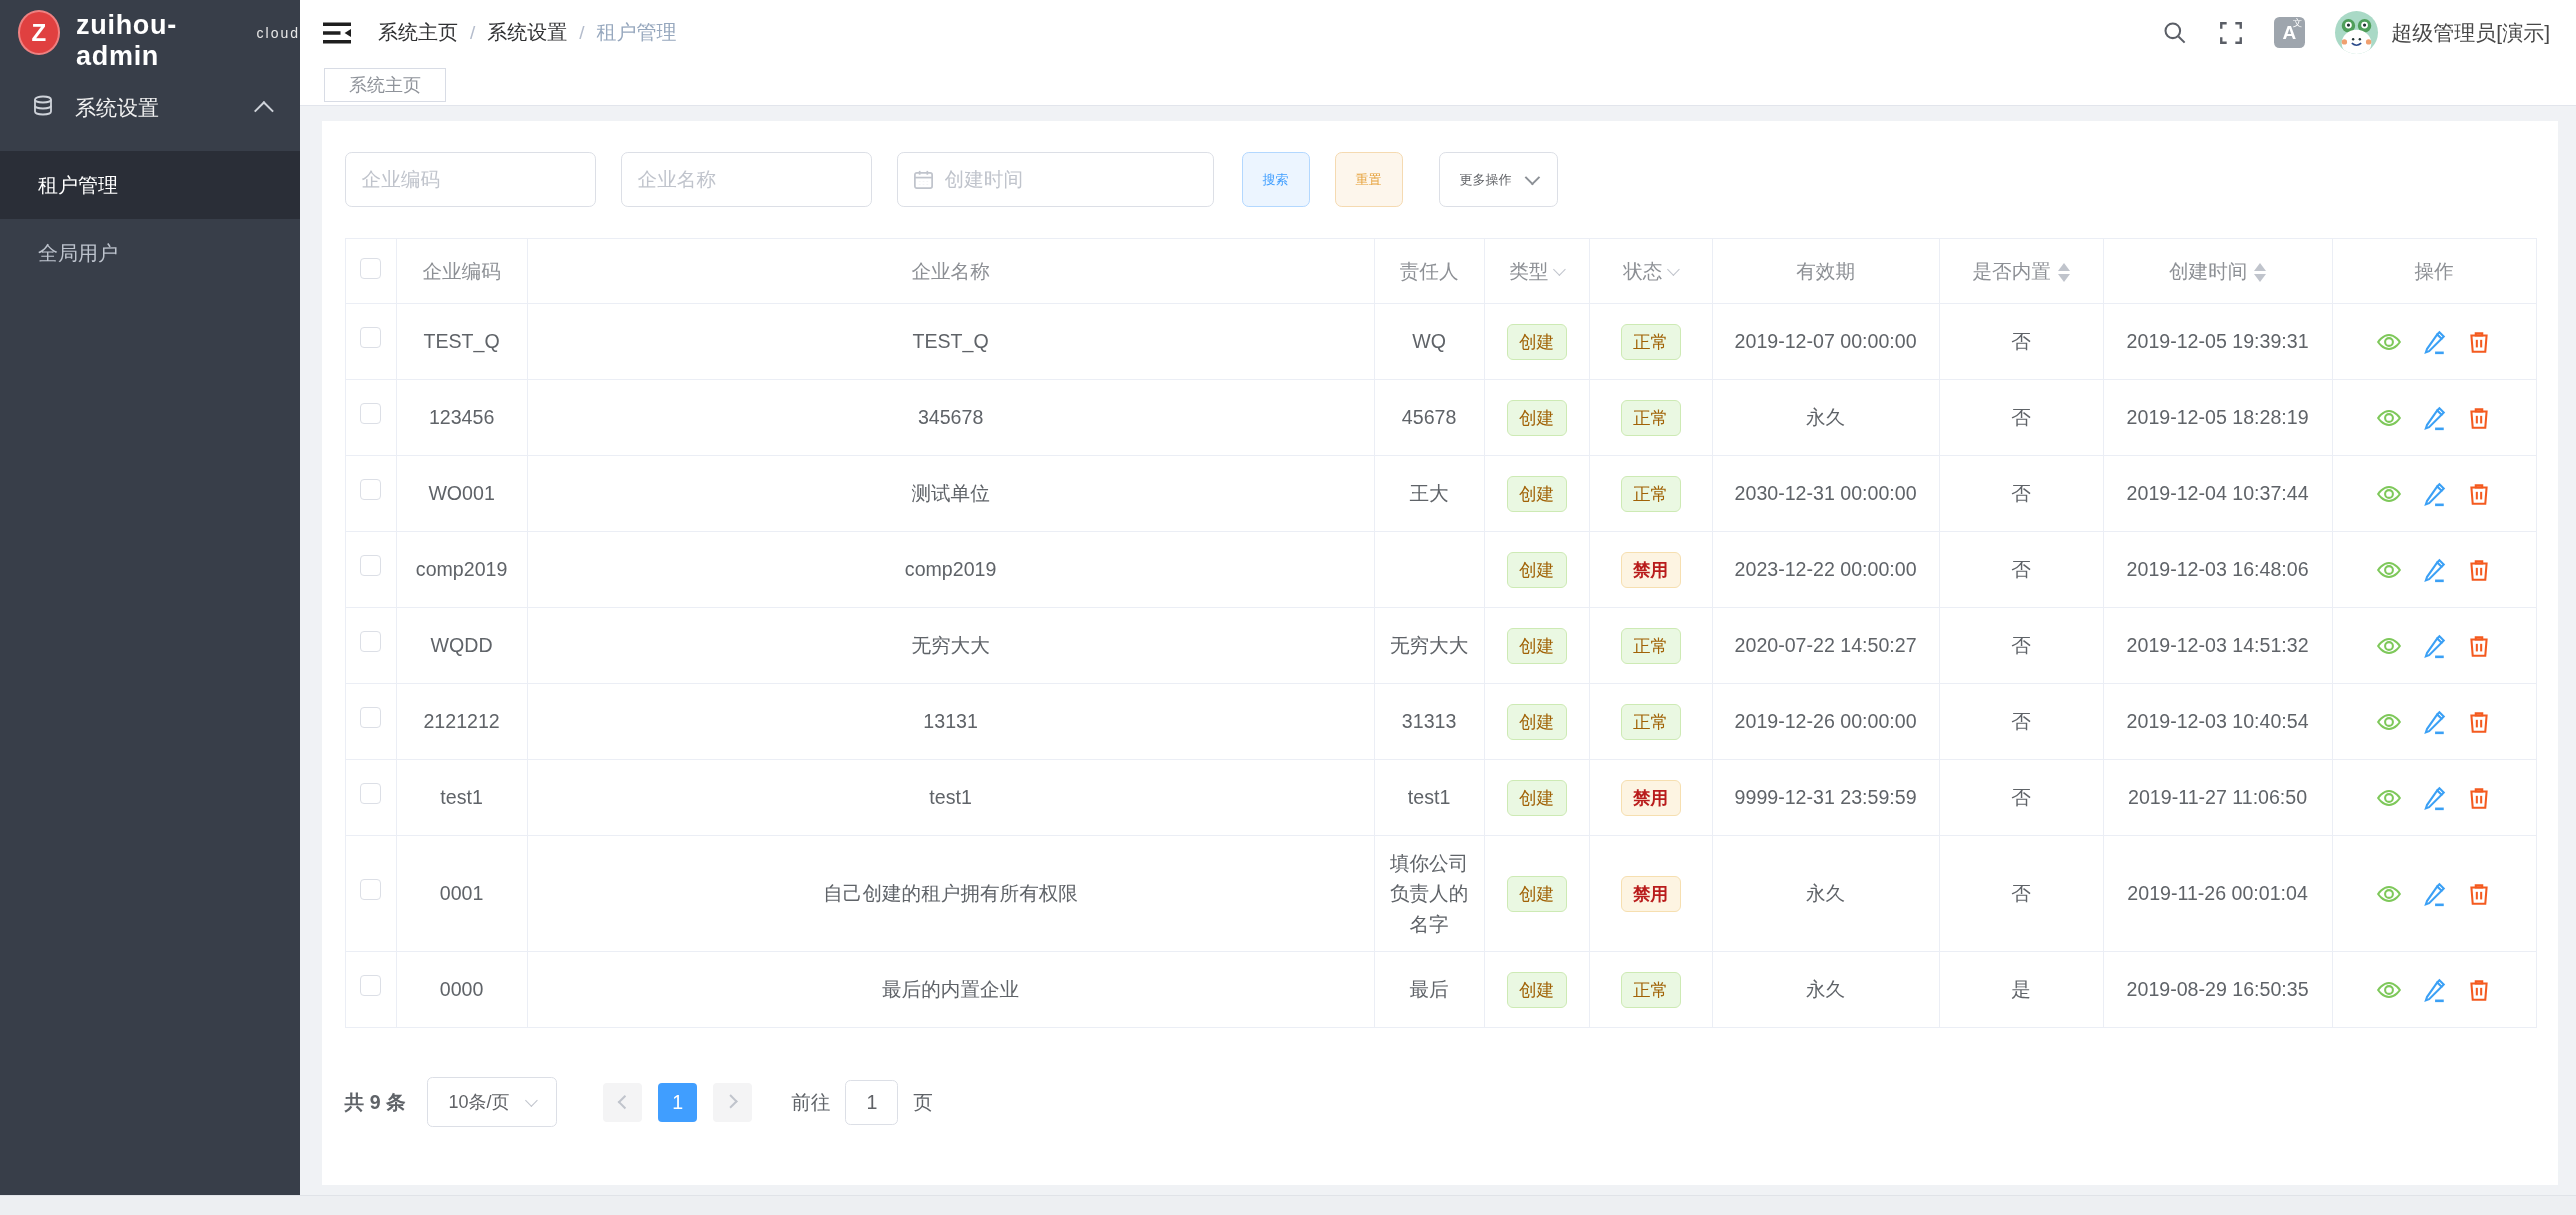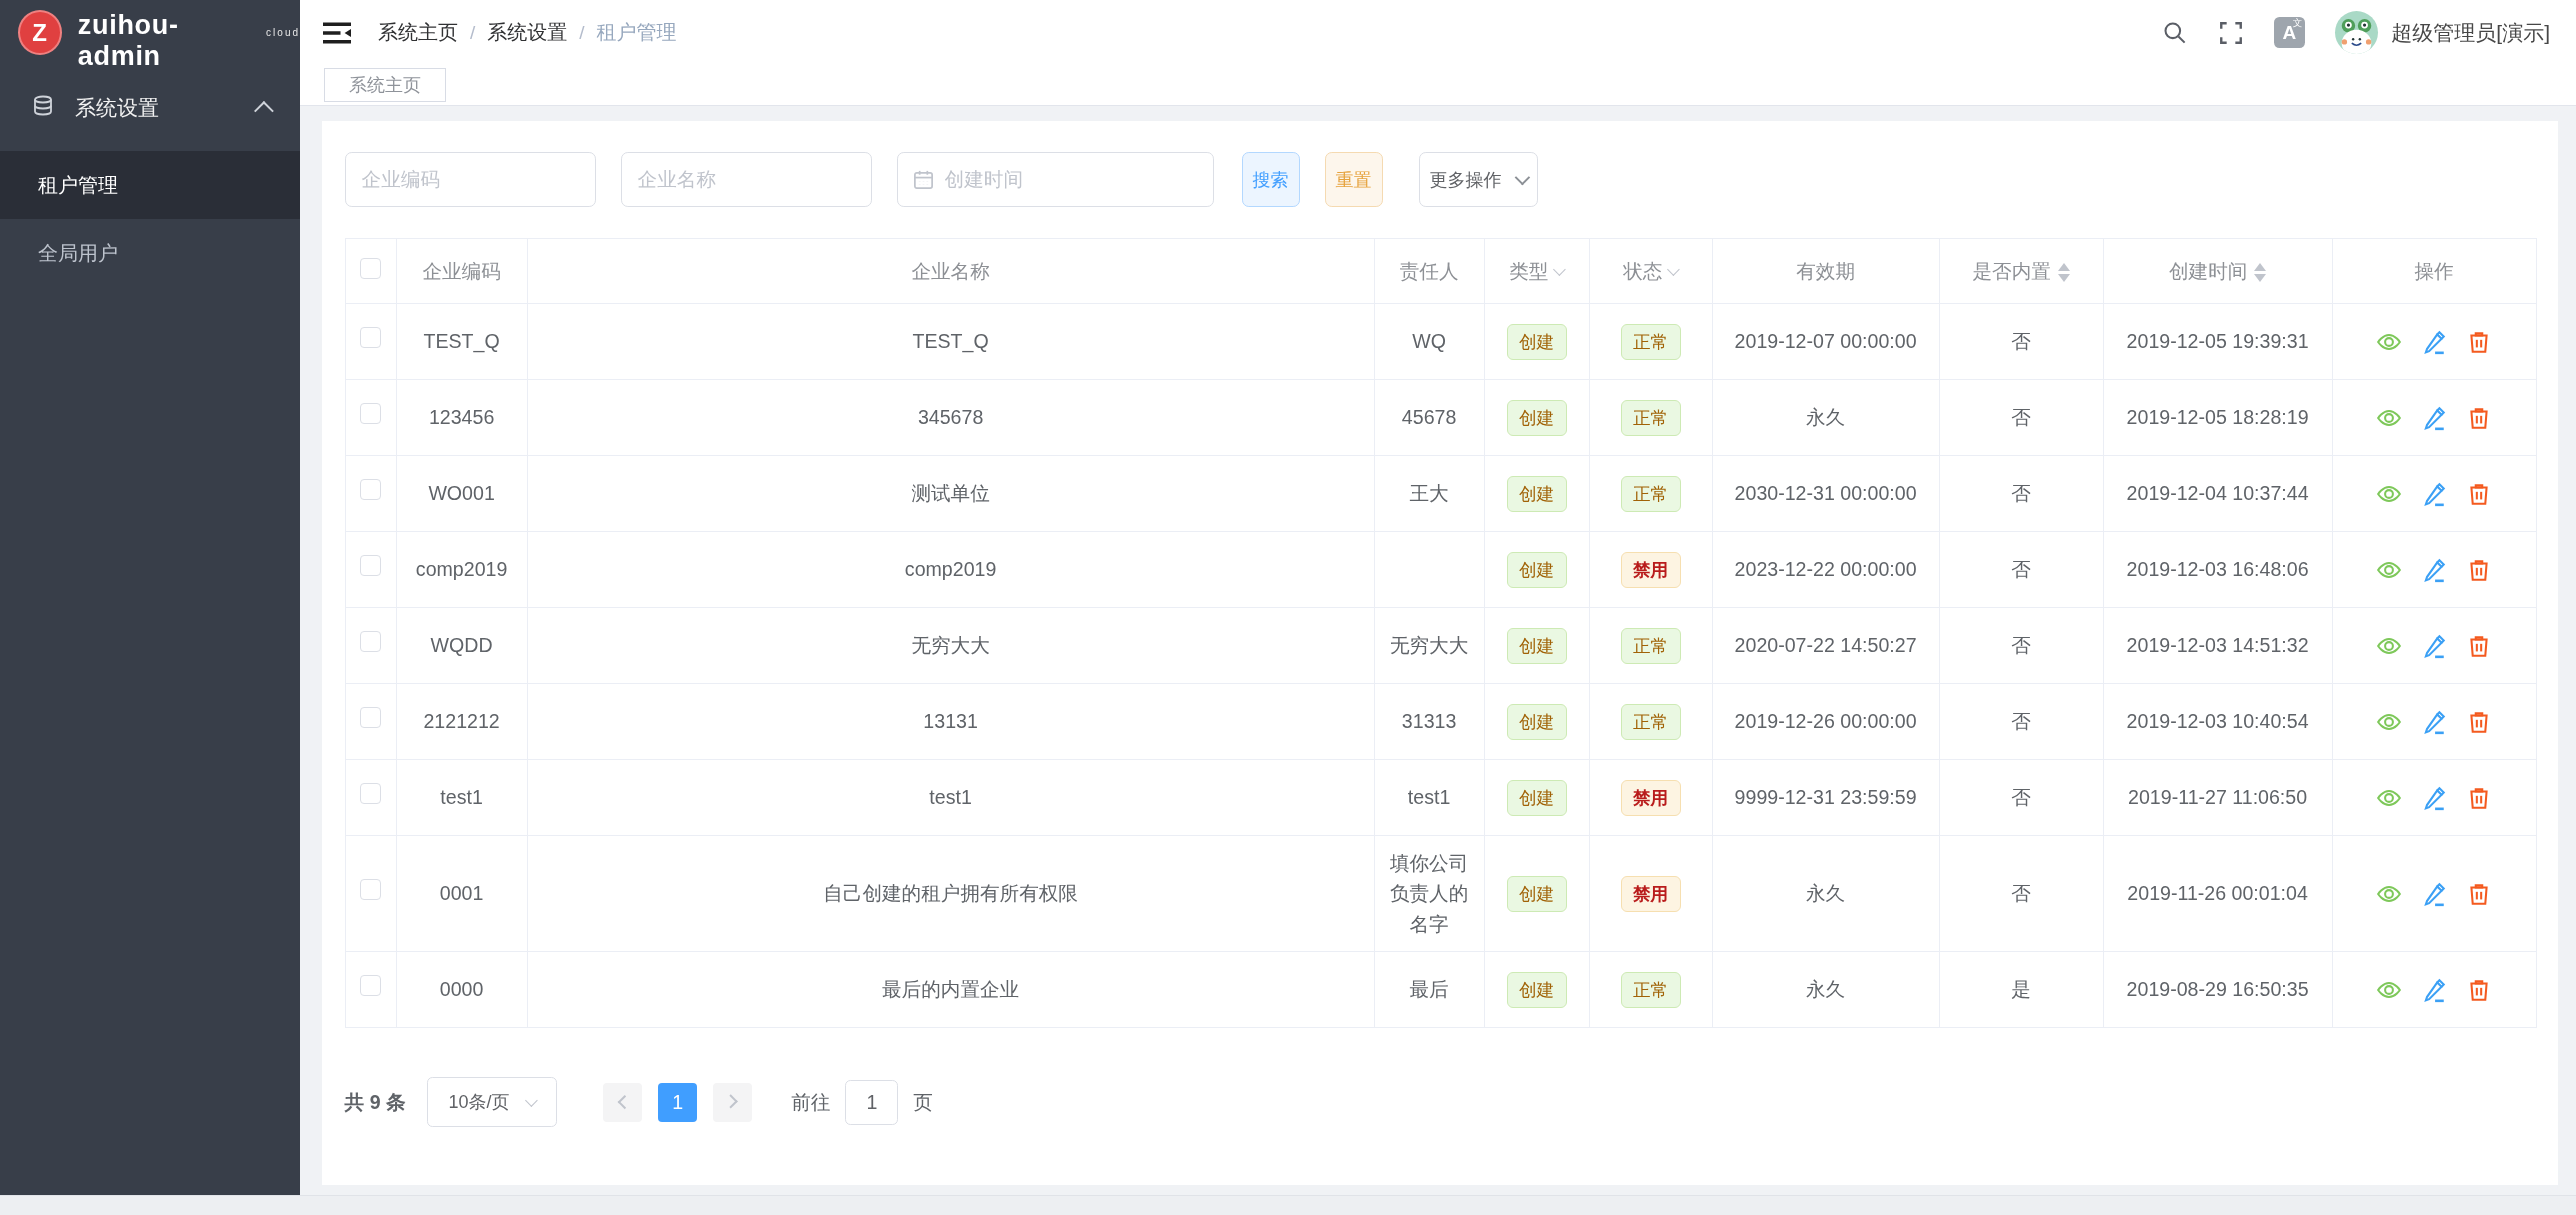--- a/index.html
+++ b/index.html
@@ -4,21 +4,21 @@
 <style>
   * { box-sizing: border-box; margin: 0; padding: 0; }
   html,body { width: 2576px; height: 1215px; overflow: hidden; }
   body { font-family: "Liberation Sans", "DejaVu Sans", sans-serif; background: #f0f2f5; color:#5f6368; }
 
   
   .sidebar { position: fixed; left:0; top:0; width:300px; height:1215px; background:#383e49; z-index:5; }
   .logo-row { height:65px; display:flex; align-items:center; padding-left:17.6px; }
   .logo-badge { width:45px; height:45px; border-radius:50%; background:#e04040; border:2.7px solid #ef8080; display:flex; align-items:center; justify-content:center; color:#fff; font-weight:bold; font-size:24px; }
   .logo-text { color:#fff; font-size:27px; font-weight:bold; margin-left:16px; letter-spacing:0.7px;margin-top:16px; }
-  .logo-cloud { color:#e8e8e8; font-size:10px; margin-left:8px; letter-spacing:2px; }
+  .logo-cloud { color:#e8e8e8; font-size:14px; margin-left:8px; letter-spacing:2px; }
   .menu-group-title { height:86px; display:flex; align-items:center; padding:0 27px 0 31px; color:#f2f2f2; font-size:21px; cursor:pointer; }
   .menu-group-title .db-icon { margin-right:20px; }
   .menu-group-title .chevron { margin-left:auto; width:13.5px; height:13.5px; border-left:2px solid #cfd3da; border-top:2px solid #cfd3da; transform:rotate(45deg) translateY(4px); }
   .menu-item { height:68px; display:flex; align-items:center; padding-left:38px; font-size:20px; color:#bdc3cd; cursor:pointer; }
   .menu-item.active { background:#2a2e37; color:#ffffff; }
 
   
   .main { margin-left:300px; }
   .navbar { height:65px; background:#fff; display:flex; align-items:center; padding:0 26px 0 23px; }
   .hamburger { cursor:pointer; display:flex; align-items:center; }
@@ -39,21 +39,21 @@
   .content { padding:15px 17.6px 0 21.6px; background:#f0f2f5; height:1088px; }
   .card { background:#fff; width:2236px; height:1064px; padding:31px 23px 0 23px; }
 
   
   .filters { display:flex; align-items:center; margin-bottom:31px; }
   .txt-input { width:251px; height:55px; border:1.4px solid #dcdfe6; border-radius:6.8px; padding:0 16px; font-size:19.6px; color:#606266; background:#fff; outline:none; font-family:inherit; }
   .txt-input::placeholder { color:#c0c4cc; }
   .date-wrap { position:relative; margin-left:25px; }
   .date-wrap .cal { position:absolute; left:15px; top:16px; }
   .date-input { width:317px; padding-left:47px; }
-  .btn { height:55px; border-radius:6.8px; font-size:18px; padding:0 10px; cursor:pointer; font-family:inherit; display:flex; align-items:center; }
+  .btn { height:55px; border-radius:6.8px; font-size:13px; padding:0 20px; cursor:pointer; font-family:inherit; display:flex; align-items:center; }
   .btn-search { margin-left:28px; background:#ecf5ff; border:1.4px solid #b3d8ff; color:#409eff; }
   .btn-reset { margin-left:25px; background:#fdf6ec; border:1.4px solid #f5dab1; color:#e6a23c; }
   .btn-more { margin-left:36px; background:#fff; border:1.4px solid #dcdfe6; color:#606266; }
   .btn-more .chev-down { width:10.8px; height:10.8px; border-right:2px solid #8c9096; border-bottom:2px solid #8c9096; transform:rotate(45deg) translate(-1.4px,-1.4px); margin-left:15px; }
   .filters .txt-input + .txt-input { margin-left:25px; }
 
   
   table { width:2191px; border-collapse:collapse; table-layout:fixed; }
   th, td { border:0.7px solid #ebeef5; text-align:center; vertical-align:middle; }
   thead th { height:65px; color:#8d9095; font-size:19.6px; font-weight:normal; background:#fff; }

